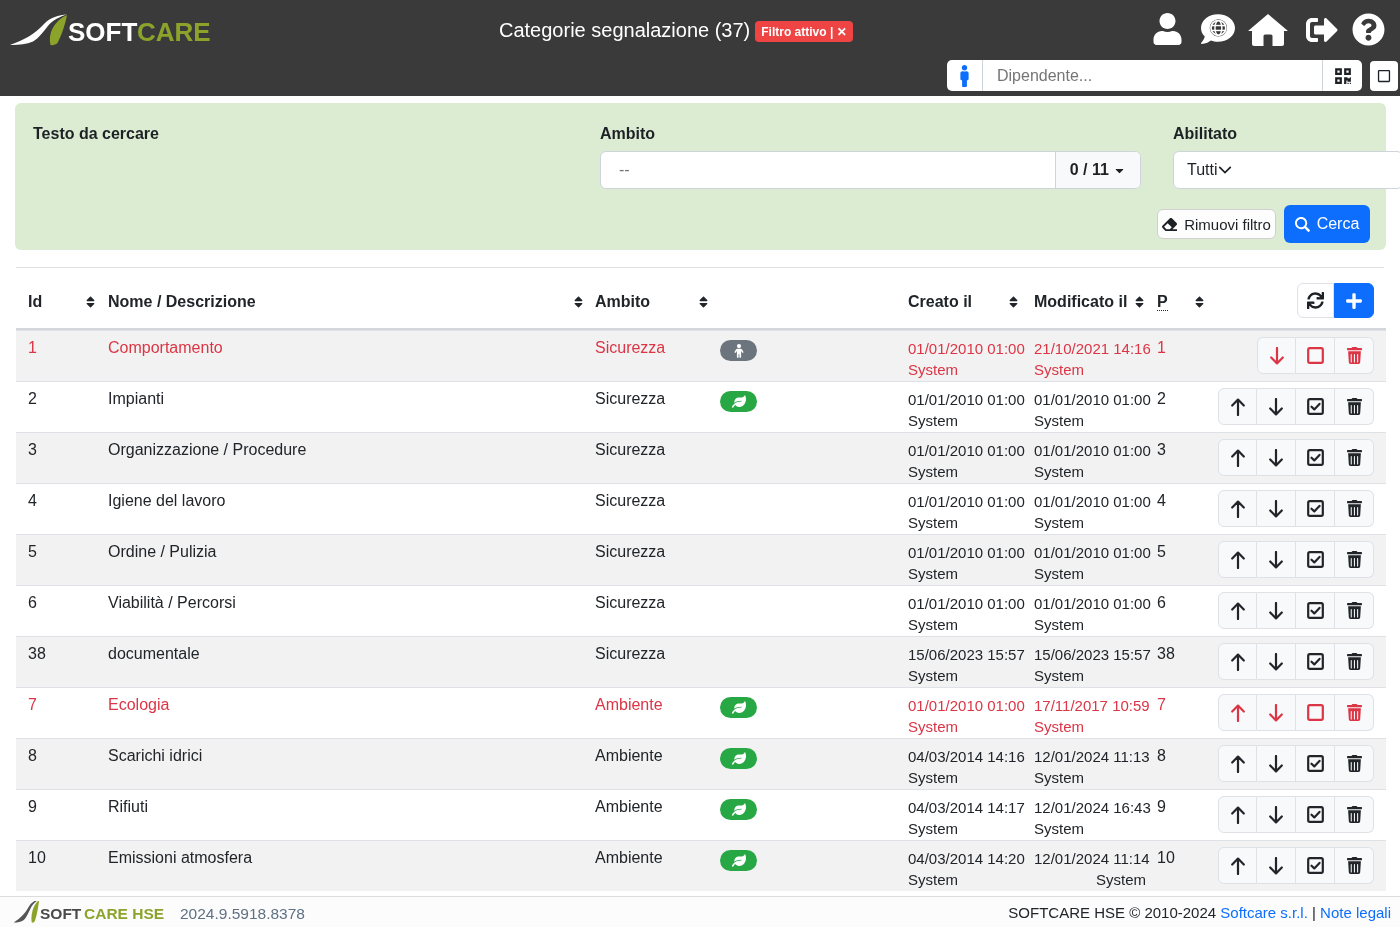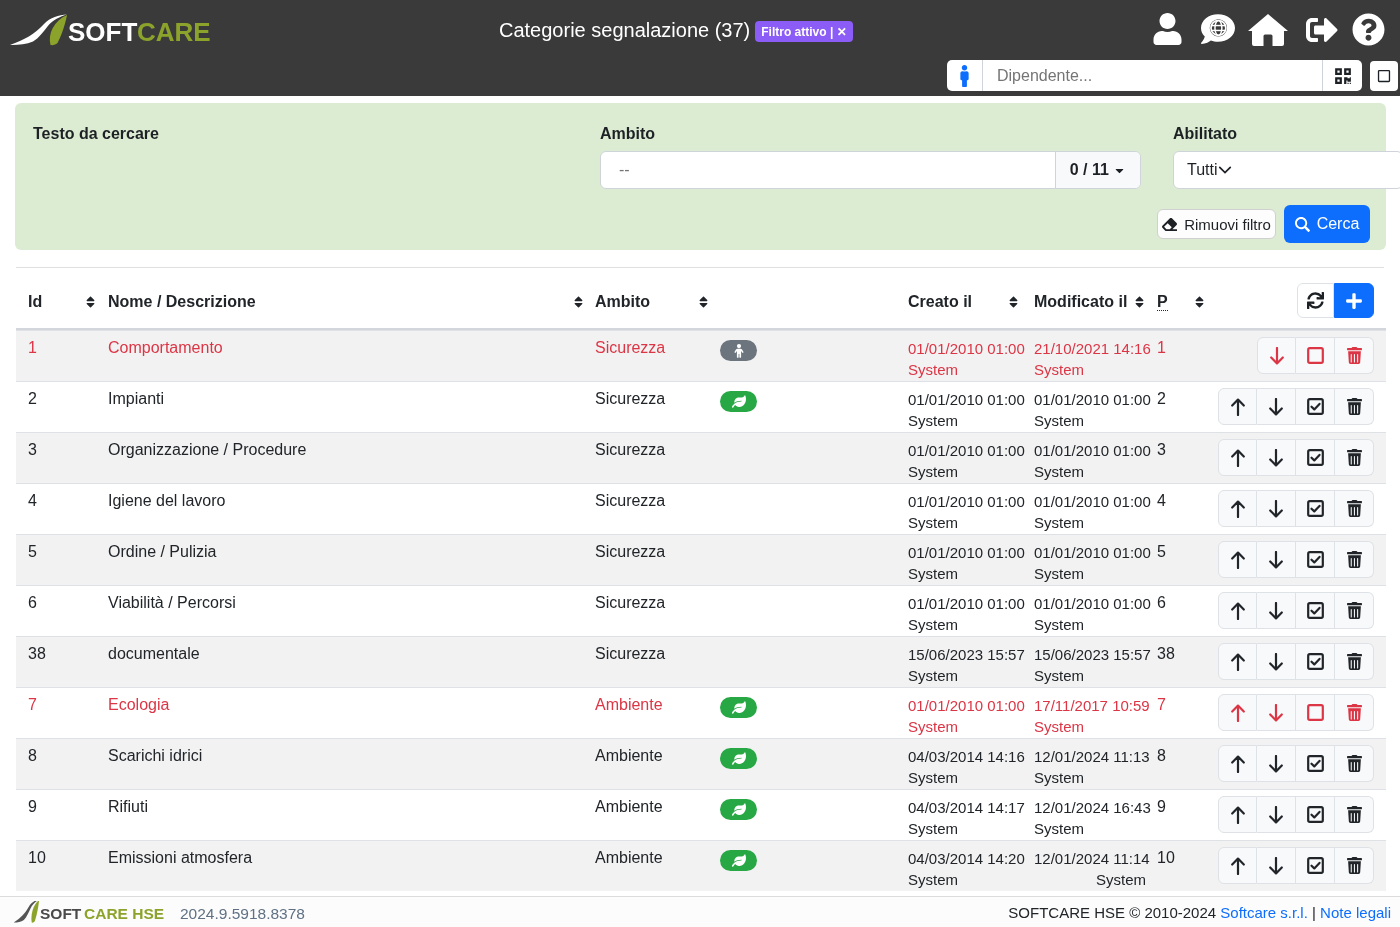--- a/index.html
+++ b/index.html
@@ -2,21 +2,21 @@
 <html><head>
 <meta charset="utf-8">
 <style>
 * { margin:0; padding:0; box-sizing:border-box; }
 html,body { width:1400px; height:927px; overflow:hidden; font-family:"Liberation Sans", sans-serif; background:#fff; }
 .abs { position:absolute; }
 
 
 #topbar { position:absolute; left:0; top:0; width:1400px; height:96px; background:#3a3a3a; }
 #title { position:absolute; left:499px; top:19px; color:#fff; font-size:20px; white-space:nowrap; }
-#badge { display:inline-block; margin-left:5px; background:#8b5cf6; color:#fff; font-size:12px; font-weight:bold; border-radius:4px; padding:4px 6px 3px 6px; vertical-align:2px; position:relative; top:1px; }
+#badge { display:inline-block; margin-left:5px; background:#ef4444; color:#fff; font-size:12px; font-weight:bold; border-radius:4px; padding:4px 6px 3px 6px; vertical-align:2px; position:relative; top:1px; }
 
 
 .tico { position:absolute; top:12px; }
 
 
 #nav { position:absolute; left:0; top:60px; width:1400px; height:36px; color:#fff; }
 .navitem { position:absolute; top:9px; font-size:15px; color:#fff; white-space:nowrap; }
 
 
 #sgroup { position:absolute; left:947px; top:60px; width:415px; height:31px; background:#fff; border-radius:5px; display:flex; align-items:center; }

